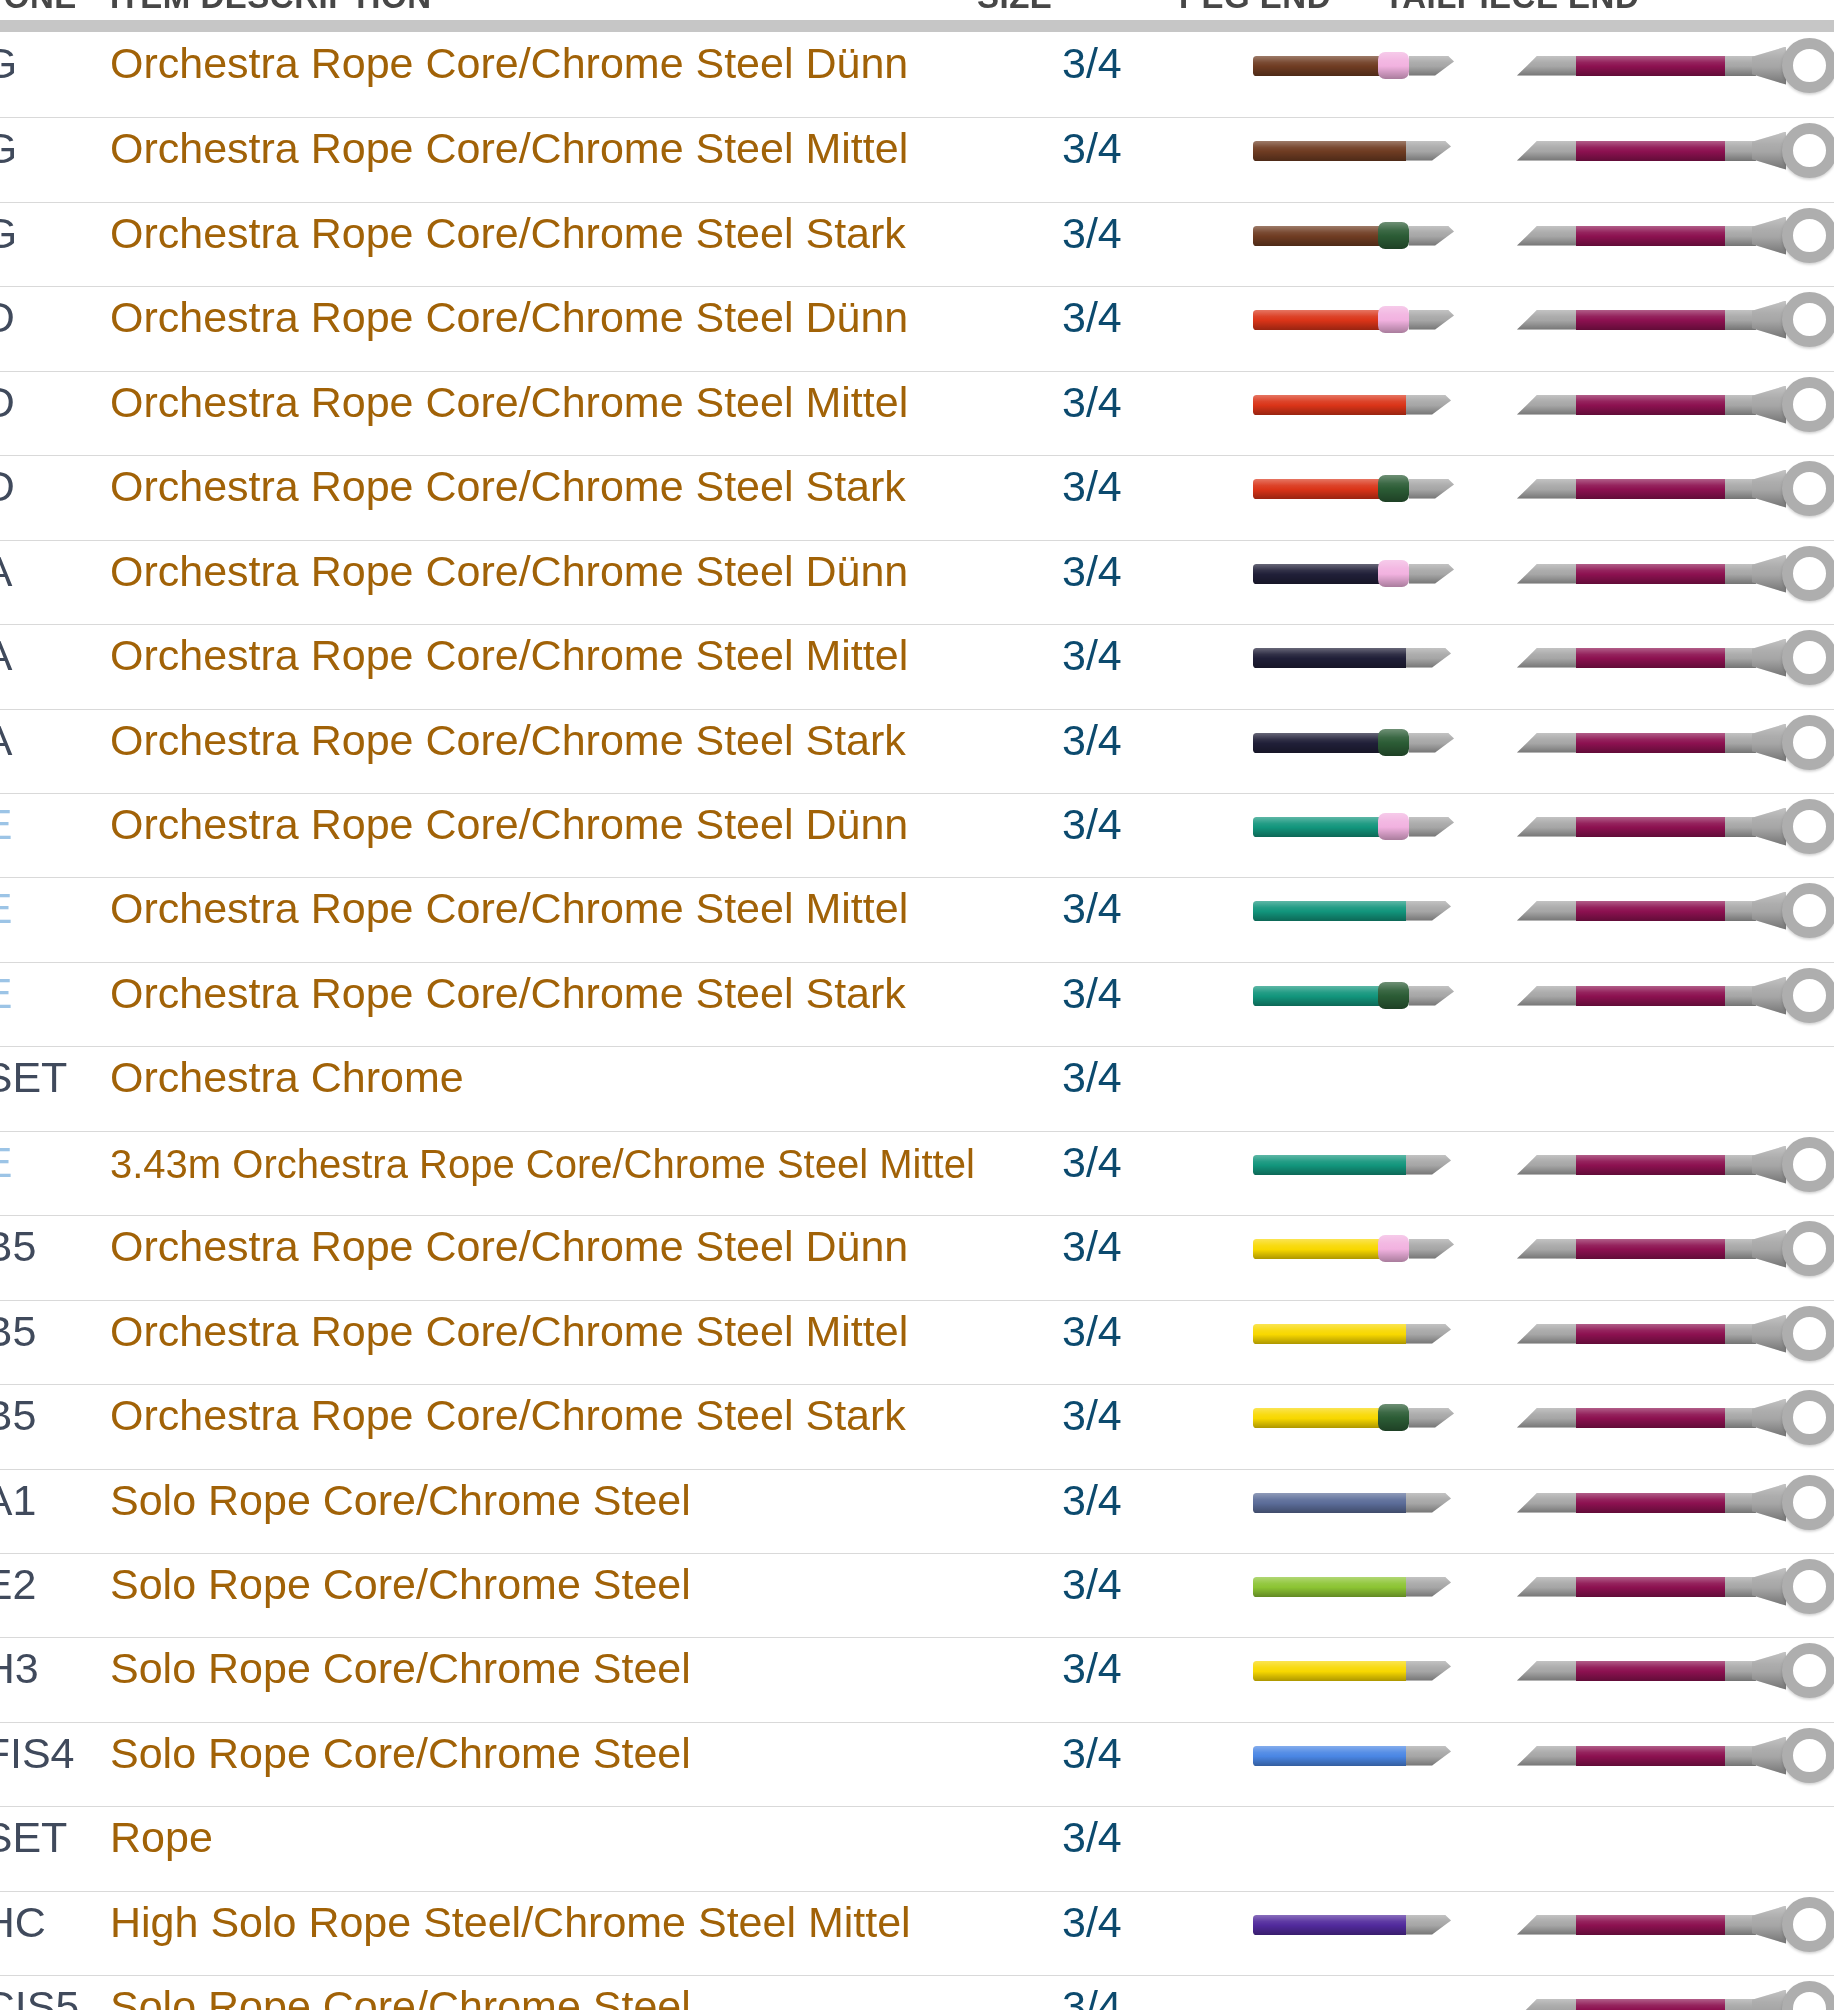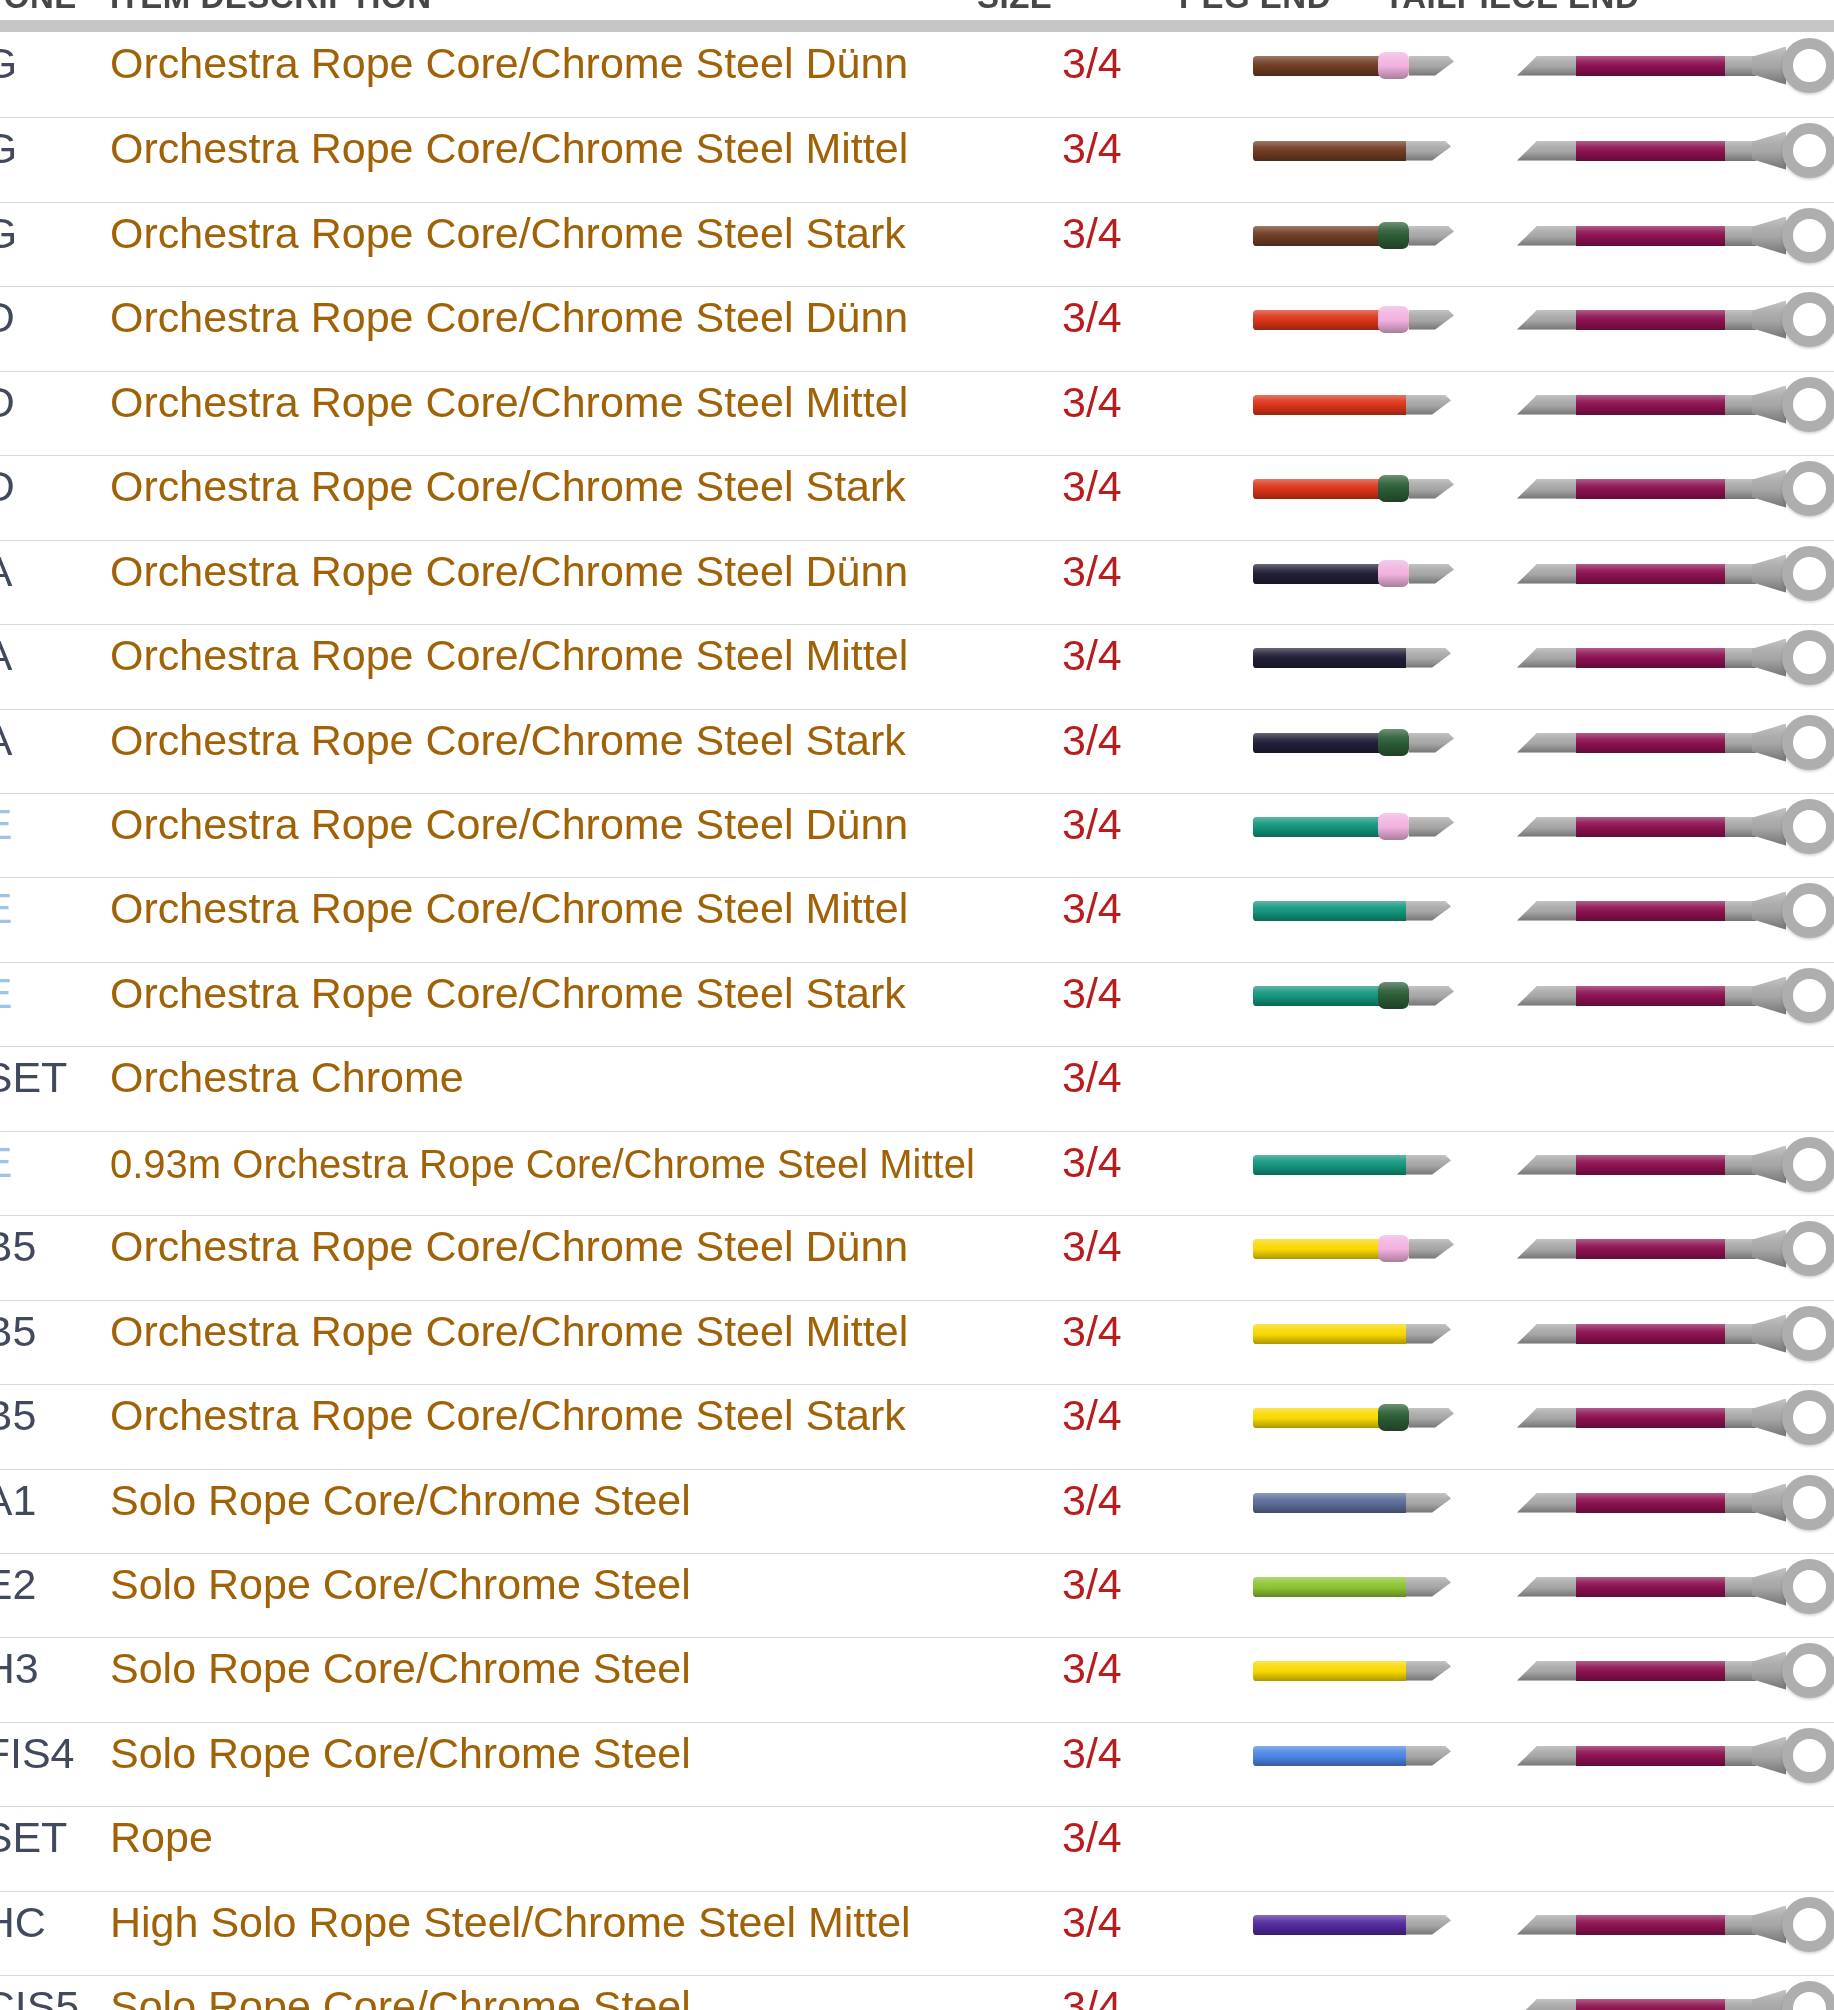--- a/index.html
+++ b/index.html
@@ -13,21 +13,21 @@
   
   #rows{position:absolute;left:0;top:33px;width:100%;}
   .row{position:absolute;left:0;width:1835px;height:85px;box-sizing:border-box;background:#fff;}
   .row.sep{border-top:1.8px solid #d9d9d9;}
   .tone{position:absolute;left:-16.3px;top:9px;font-size:43px;line-height:43px;
         color:#404a5c;white-space:nowrap;}
   .tone.light{color:#9cc4e6;}
   .desc{position:absolute;left:110px;top:9px;font-size:43px;line-height:43px;
         color:#a16207;white-space:nowrap;}
   .desc.small{font-size:40px;top:11px;}
-  .size{position:absolute;left:1062px;top:9px;font-size:43px;line-height:43px;color:#b91c1c;}
+  .size{position:absolute;left:1062px;top:9px;font-size:43px;line-height:43px;color:#0c4a6e;}
   
   .shade{background-image:linear-gradient(rgba(255,255,255,.32),rgba(255,255,255,.08) 32%,
          rgba(0,0,0,0) 52%,rgba(0,0,0,.30));}
   
   .peg{position:absolute;left:1253px;top:0;width:208px;height:85px;}
   .peg-bar{position:absolute;left:0;top:22.6px;height:20px;border-radius:3.6px 0 0 3.6px;}
   .peg-tip{position:absolute;top:22.6px;height:20px;width:45px;background-color:#a6a6a6;
            clip-path:polygon(0 0,86% 0,100% 30%,58% 100%,0 100%);}
   .gauge-band{position:absolute;left:1378px;top:19px;width:31px;height:27px;border-radius:7.2px;z-index:2;}
   
@@ -260,21 +260,21 @@
     </div>
   </div>
       <div class="row sep" style="top: 1013px;">
     <span class="tone">SET</span>
     <span class="desc">Orchestra Chrome</span>
     <span class="size">3/4</span>
 
   </div>
       <div class="row sep" style="top: 1098px;">
     <span class="tone light">E</span>
-    <span class="desc small">0.93m Orchestra Rope Core/Chrome Steel Mittel</span>
+    <span class="desc small">3.43m Orchestra Rope Core/Chrome Steel Mittel</span>
     <span class="size">3/4</span>
     <div class="peg">
       <div class="peg-bar shade" style="background-color: rgb(18, 149, 124); width: 153px;"></div>
       <div class="peg-tip shade" style="left: 153px;"></div>
     </div>
 
     <div class="tail">
       <div class="tail-tip shade"></div>
       <div class="tail-band shade" style="background-color: rgb(140, 17, 80);"></div>
       <div class="tail-gray shade"></div>

